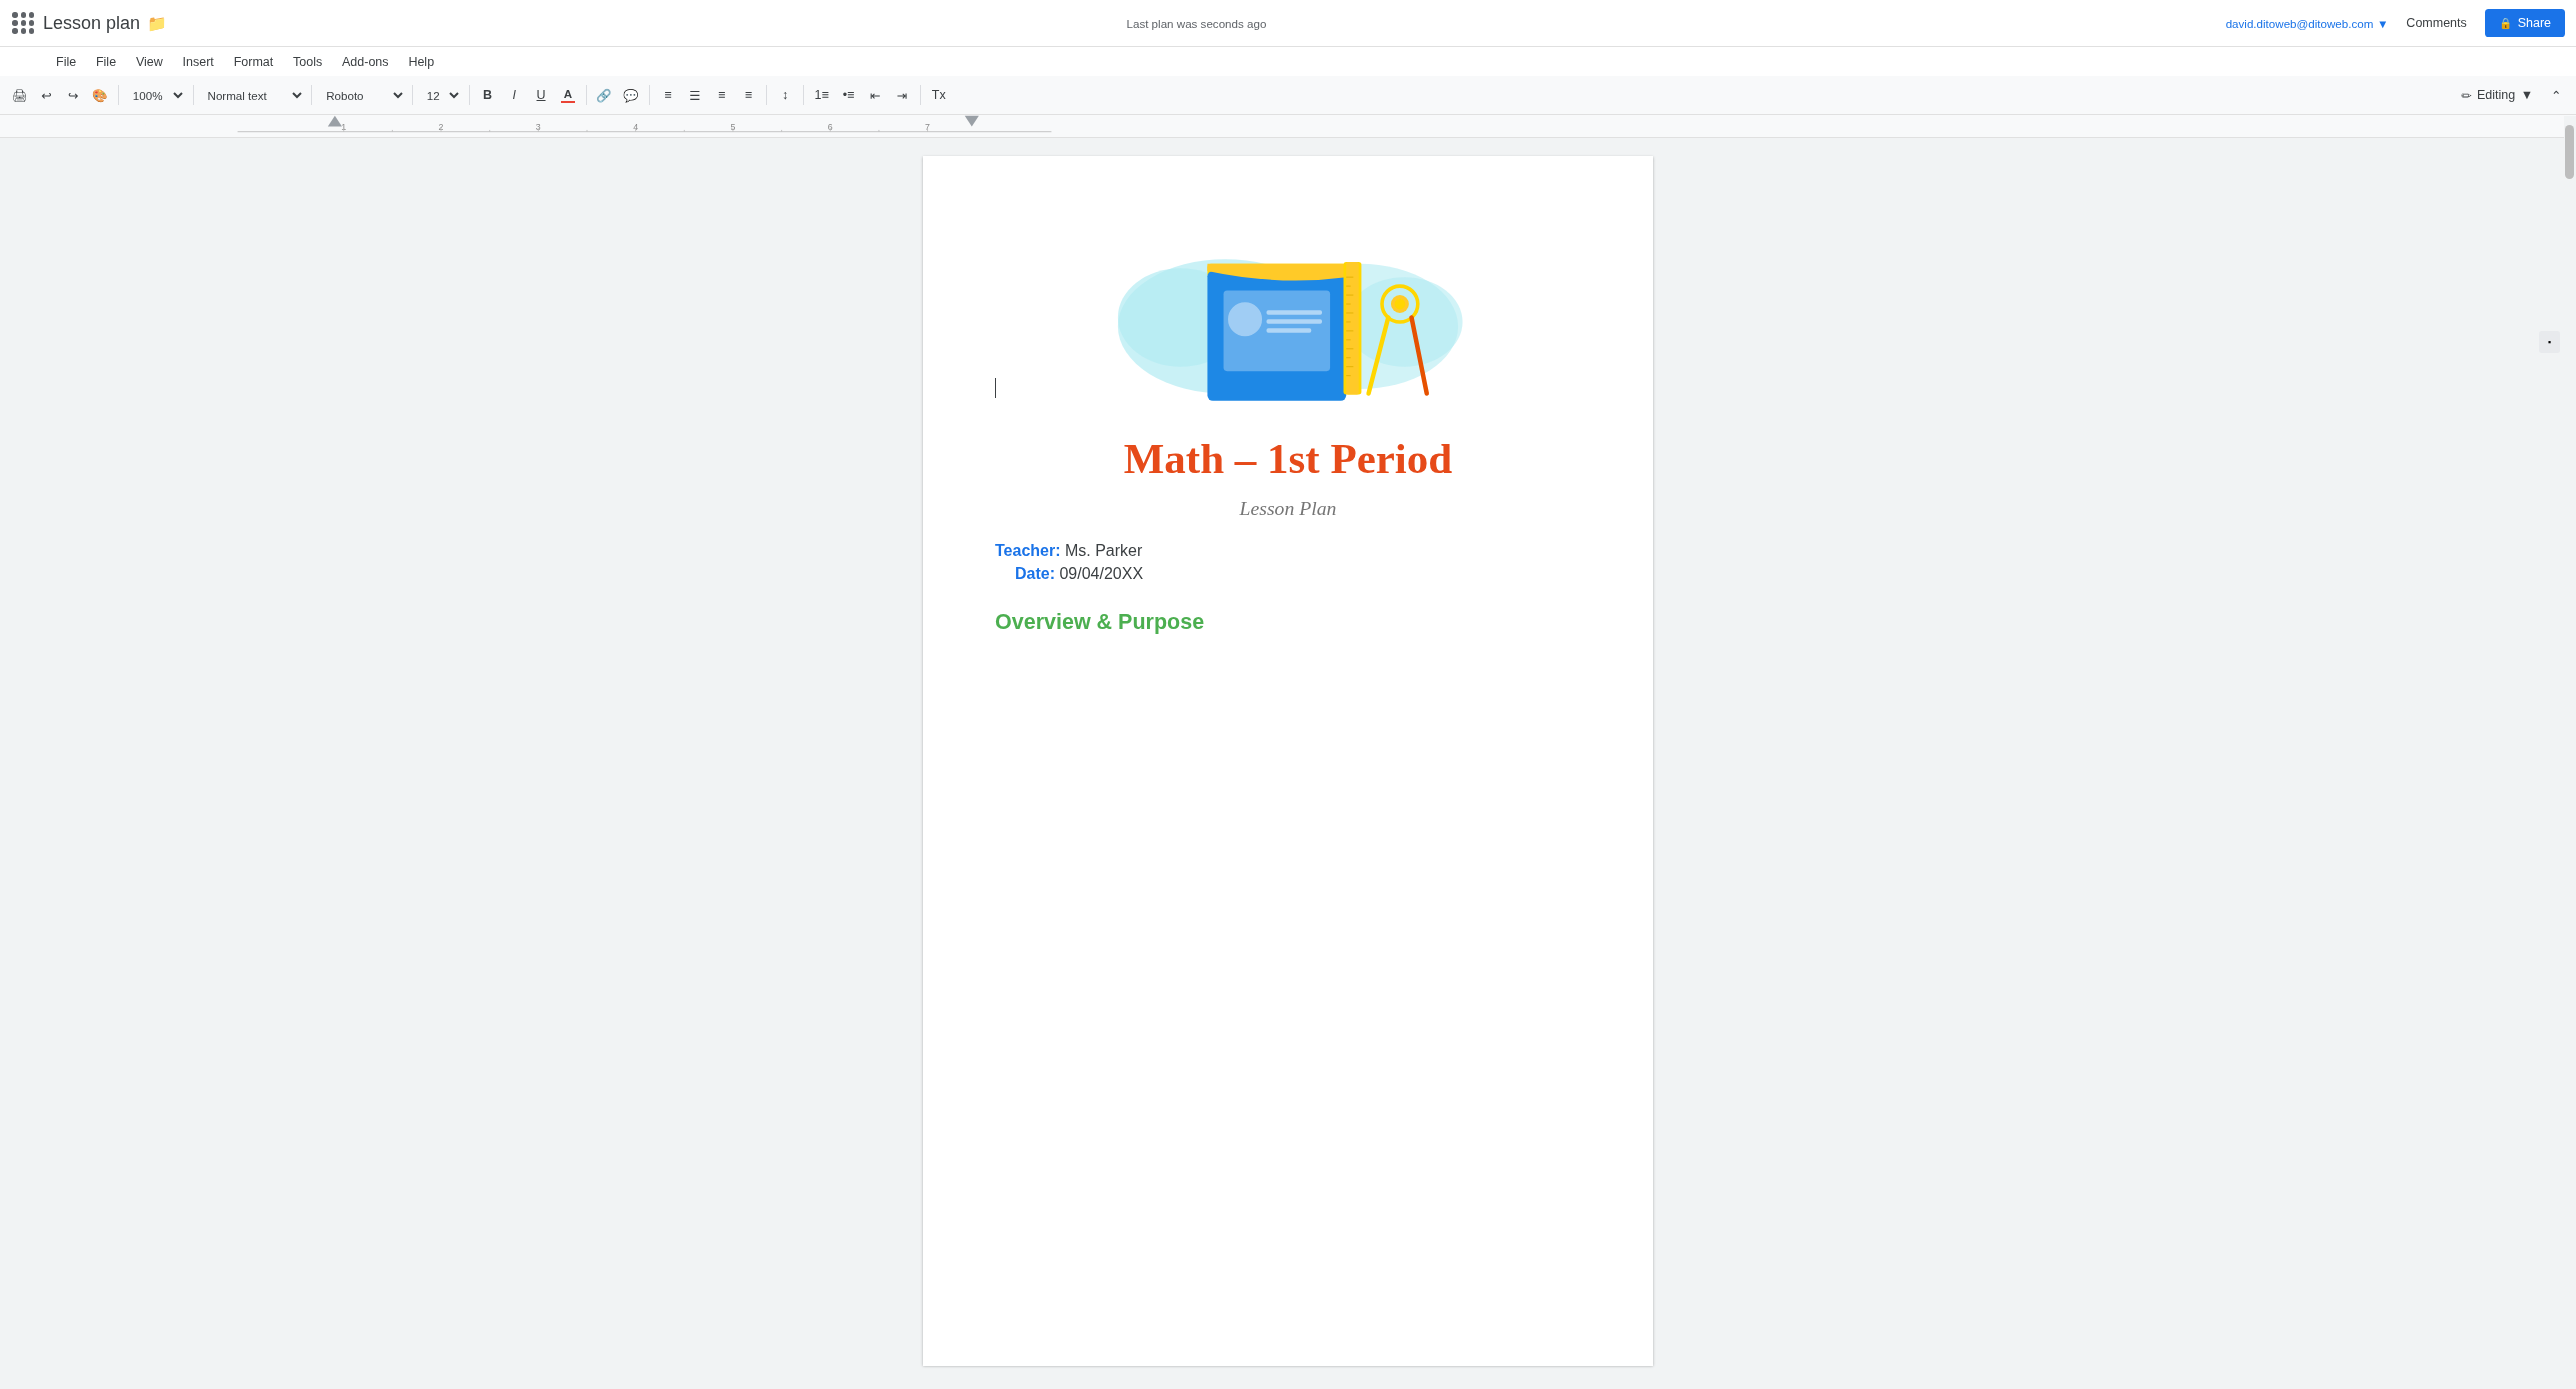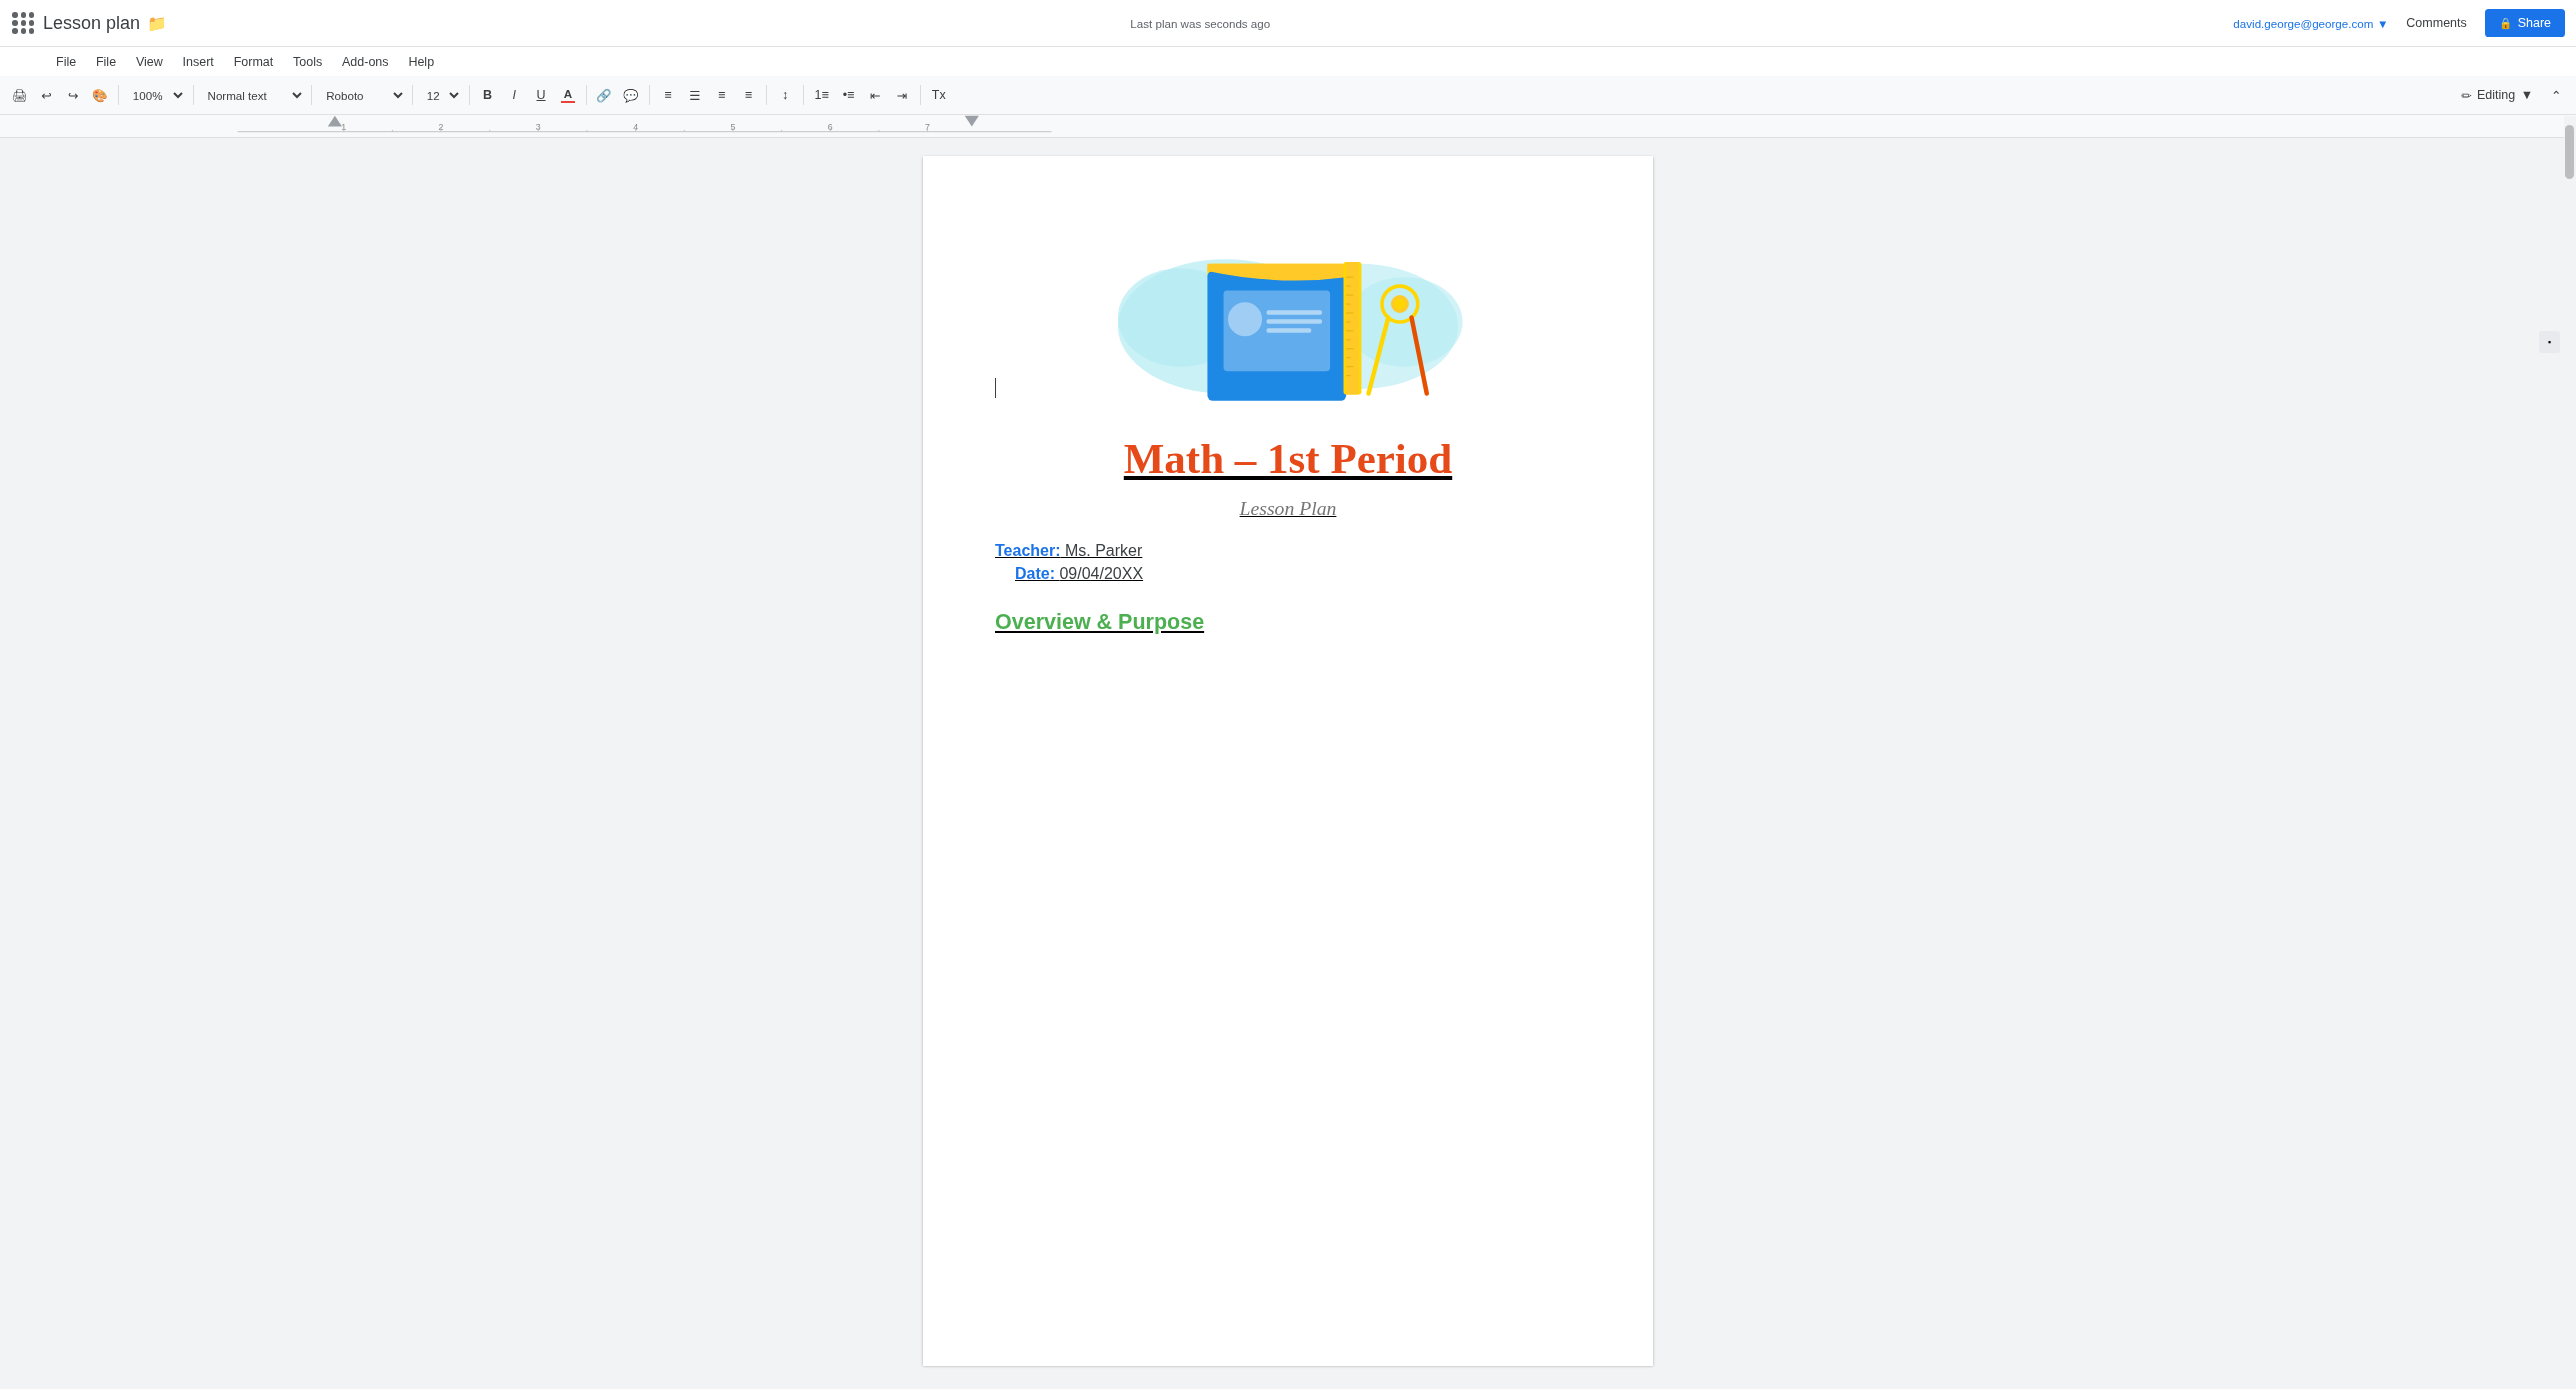--- a/index.html
+++ b/index.html
@@ -169,21 +169,20 @@
       background: #f1f3f4;
       min-height: calc(100vh - 143px);
     }
     .doc-page {
       width: 730px;
       min-height: 805px;
       background: white;
       box-shadow: 0 0.9px 2.7px rgba(0,0,0,0.3);
       padding: 54px 72px;
       position: relative;
-      text-decoration: underline;
     }
 
     
     .doc-header-image {
       display: flex;
       justify-content: center;
       margin-bottom: 27px;
     }
 
     .doc-title-main {
@@ -300,21 +299,21 @@
     <span></span>
       <span></span>
       <span></span>
   </div>
   <span class="doc-title">Lesson plan</span>
   <span class="folder-icon">📁</span>
   <span class="top-bar-spacer"></span>
   <span class="last-edit">Last plan was seconds ago</span>
   <span class="top-bar-spacer"></span>
   <span class="user-account">
-    <span>david.george@george.com</span>
+    <span>david.ditoweb@ditoweb.com</span>
     <span>▼</span>
   </span>
   <button class="comments-btn">Comments</button>
   <button class="share-btn">
     <span class="lock-icon">🔒</span>
     <span>Share</span>
   </button>
 </div>
 
 <div class="menu-bar">

